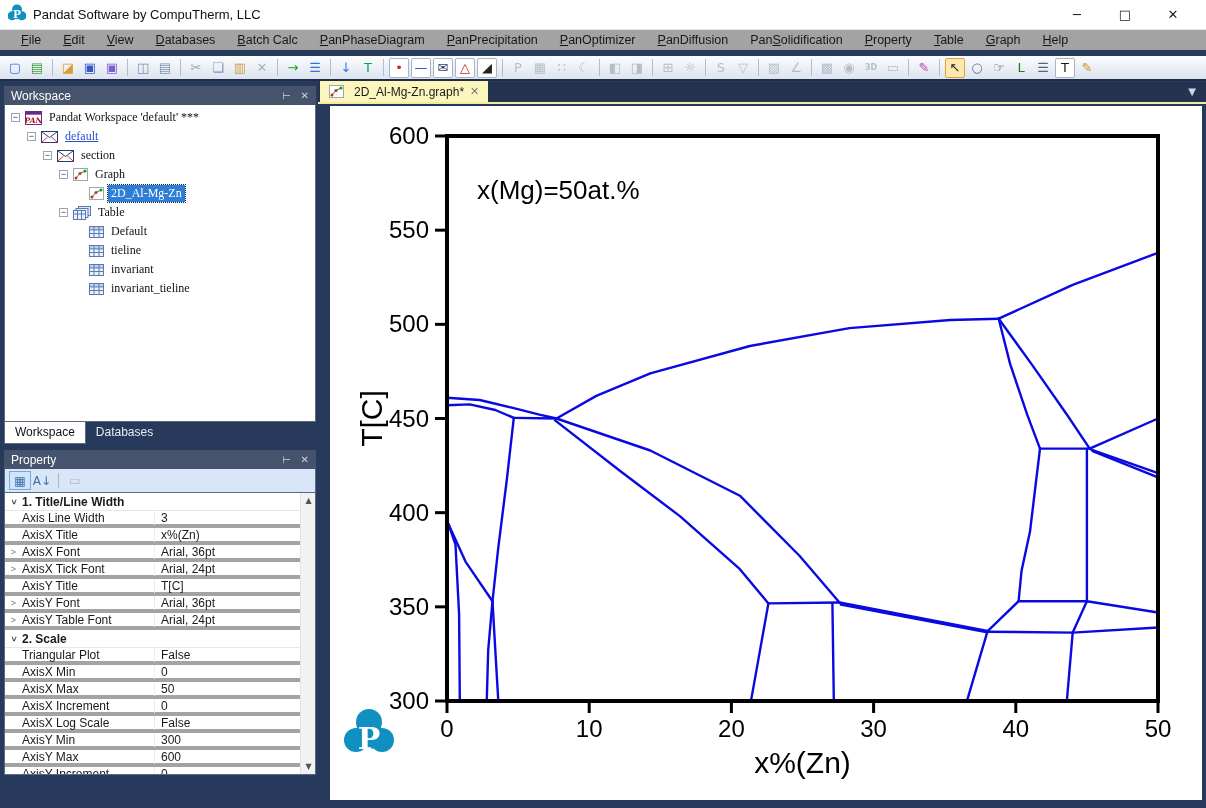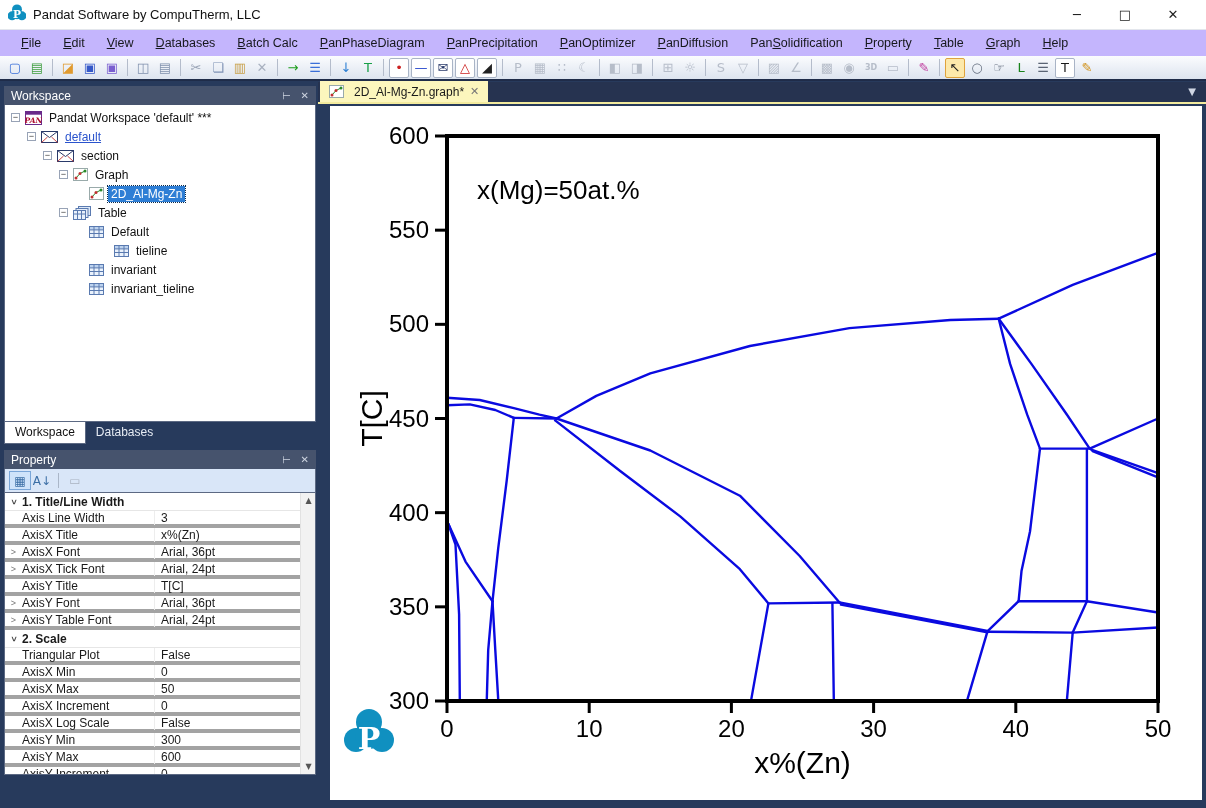--- a/index.html
+++ b/index.html
@@ -9,21 +9,21 @@
 
   
   .titlebar { position:absolute; left:0; top:0; width:100%; height:30px; background:#ffffff;
               display:flex; align-items:center; padding:0 8px; border-bottom:1px solid #e3e6ec; }
   .title-text { font-size:13px; color:#111; margin-left:7px; }
   .win-controls { margin-left:auto; display:flex; gap:26px; padding-right:14px; }
   .win-btn { font-size:13px; color:#222; width:22px; text-align:center; cursor:default;
              font-family:"DejaVu Sans", sans-serif; }
 
   
-  .menubar { position:absolute; left:0; top:30px; width:100%; height:26px; background:#c4b5fd;
+  .menubar { position:absolute; left:0; top:30px; width:100%; height:20px; background:#a3a3a3;
              display:flex; align-items:center; padding-left:10px; }
   .menu-item { font-size:12.5px; color:#16181c; padding:4px 11px; cursor:default; }
   .menu-item u { text-decoration:underline; }
 
   
   .toolbar { position:absolute; left:0; top:56px; width:100%; height:25px;
              background:linear-gradient(#fbfcfe,#dde4ef);
              border-bottom:2px solid #1f2c49; display:flex; align-items:center; padding-left:4px; }
   .tbtn { width:20px; height:20px; margin:0 1px; display:flex; align-items:center; justify-content:center;
           font-size:13px; line-height:1; border:1px solid transparent; border-radius:2px;
@@ -44,21 +44,21 @@
   .pin-glyph { display:inline-block; transform:rotate(90deg); font-family:"DejaVu Sans",sans-serif; }
   .x-glyph { font-family:"DejaVu Sans",sans-serif; }
 
   .ws-header { left:4px; top:5px; }
   .tree { position:absolute; left:4px; top:24px; width:312px; height:317px; background:#fff;
           border:1px solid #5c6983; border-top:none; overflow:hidden; padding-top:3px; }
   .tree-row { height:19px; display:flex; align-items:center; font-size:12px; color:#111; white-space:nowrap; }
   .expander { width:9px; height:9px; border:1px solid #98a3b6; background:#fff; color:#333;
               font-size:9px; line-height:7px; text-align:center; margin-right:5px; flex:0 0 auto; }
   .tree-icon { margin-right:4px; display:flex; align-items:center; flex:0 0 auto; }
-  .tree-label { padding:1px 3px; }
+  .tree-label { padding:1px 3px;font-family:Liberation Serif, serif; }
   .tree-label.link { color:#2a53cd; text-decoration:underline; }
   .tree-label.sel { background:#2e7ed5; color:#fff; outline:1px dotted #0b2a4a;text-align:center; }
 
   .wtabs { position:absolute; left:4px; top:341px; width:312px; height:24px; background:#273a5c;
            display:flex; align-items:flex-start; }
   .wtab { font-size:12px; padding:3px 10px 4px; color:#e6ebf3; cursor:default; }
   .wtab.active { background:#ffffff; color:#111; border:1px solid #5c6983; border-top:none; }
 
   .prop-header { left:4px; top:369px; }
   .ptoolbar { position:absolute; left:4px; top:388px; width:312px; height:24px; background:#d9e6f8;
@@ -282,21 +282,21 @@
           <span style="width: 14px; flex: 0 0 auto;"></span>
           <span class="tree-icon">
             <svg width="15" height="12" viewBox="0 0 15 12">
               <rect x="0.5" y="0.5" width="14" height="11" fill="#eaf2fc" stroke="#5a7ab0"></rect>
               <rect x="0.5" y="0.5" width="14" height="3.4" fill="#bcd2ee" stroke="#5a7ab0"></rect>
               <path d="M0.5 7.5 H14.5 M5 0.5 V11.5 M10 0.5 V11.5" stroke="#5a7ab0" fill="none"></path>
             </svg>
           </span>
           <span class="tree-label">Default</span>
         </div>
-        <div class="tree-row" style="padding-left: 70px; margin-left: 25px;">
+        <div class="tree-row" style="padding-left: 70px;">
           <span style="width: 14px; flex: 0 0 auto;"></span>
           <span class="tree-icon">
             <svg width="15" height="12" viewBox="0 0 15 12">
               <rect x="0.5" y="0.5" width="14" height="11" fill="#eaf2fc" stroke="#5a7ab0"></rect>
               <rect x="0.5" y="0.5" width="14" height="3.4" fill="#bcd2ee" stroke="#5a7ab0"></rect>
               <path d="M0.5 7.5 H14.5 M5 0.5 V11.5 M10 0.5 V11.5" stroke="#5a7ab0" fill="none"></path>
             </svg>
           </span>
           <span class="tree-label">tieline</span>
         </div>

